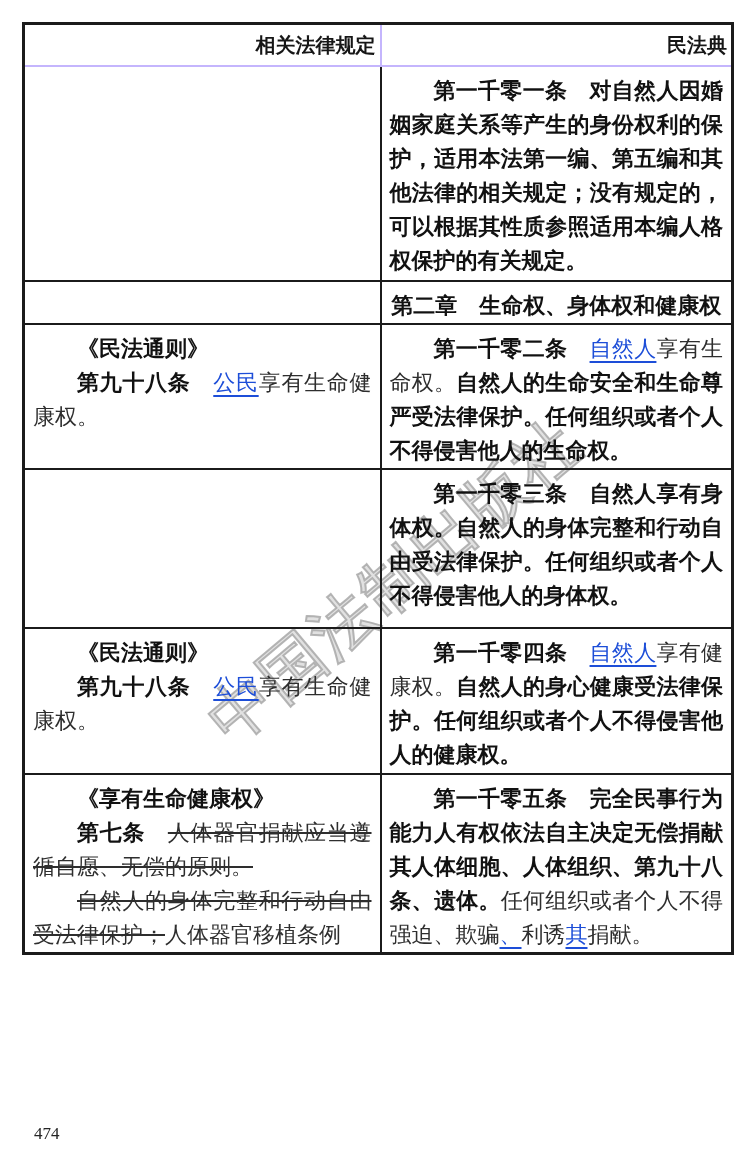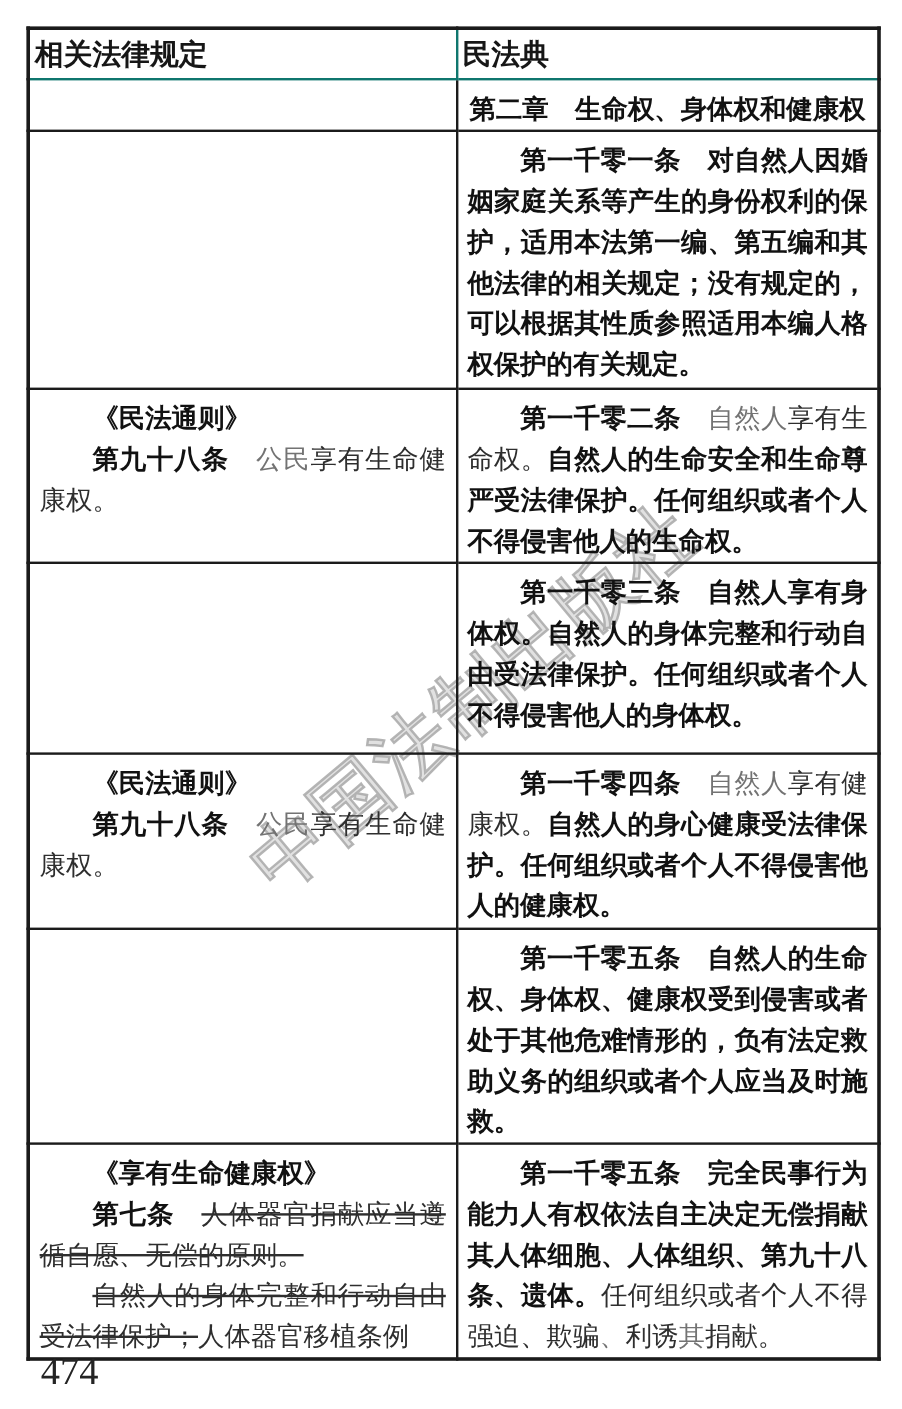--- a/index.html
+++ b/index.html
@@ -46,24 +46,24 @@
     table-layout: fixed;
     border: 3px solid #1b1b1b;
     font-size: 22px;
     z-index: 1;
     background: transparent;
   }
   col.col-left  { width: 357px; }
   col.col-right { width: 352px; }
   th {
     height: 36px;
-    border: 2px solid #0f766e;
+    border: 2px solid #c4b5fd;
     font-weight: 700;
-    font-size: 24px;
-    text-align: left;
+    font-size: 20px;
+    text-align: right;
     vertical-align: middle;
     padding: 2px 4px;
     background: transparent;
   }
   td {
     border: 2px solid #1b1b1b;
     vertical-align: top;
     padding: 7px 8px 0 8px;
     background: transparent;
   }
@@ -74,35 +74,36 @@
     margin: 0;
   }
   .chapter {
     text-align: center;
     line-height: 34px;
     margin: 0;
   }
   .seg-bold      { font-weight: 700; color: #111; }
   .seg-plain     { font-weight: 400; color: #2e2e2e; }
   .seg-underline {
-    font-weight: 400; color: #737373;
+    font-weight: 400; color: #1d4ed8;
+    text-decoration: underline;
     text-decoration-thickness: 1.5px;
     text-underline-offset: 5px;
   }
   .seg-strike {
     font-weight: 400; color: #2e2e2e;
     text-decoration: line-through;
     text-decoration-thickness: 1.5px;
   }
   .page-number {
     position: absolute;
     left: 34px;
     top: 1124px;
     font-family: "Liberation Serif", "DejaVu Serif", serif;
-    font-size: 32px;
+    font-size: 17px;
     color: #242424;
     z-index: 1;
   }
 </style>
 </head>
 <body>
 
 <div class="page">
 
   <div class="watermark">中国法制出版社</div>
@@ -112,30 +113,30 @@
       <col class="col-left">
       <col class="col-right">
     </colgroup>
     <thead>
       <tr>
         <th>相关法律规定</th>
         <th>民法典</th>
       </tr>
     </thead>
     <tbody id="table-body">
+        <tr style="height: 215px;">
+          <td></td>
+          <td>
+            <div class="para"><span class="seg-bold">第一千零一条　对自然人因婚姻家庭关系等产生的身份权利的保护，适用本法第一编、第五编和其他法律的相关规定；没有规定的，可以根据其性质参照适用本编人格权保护的有关规定。</span></div>
+          </td>
+        </tr>
         <tr style="height: 40px;">
           <td></td>
           <td>
             <div class="chapter"><span class="seg-bold">第二章　生命权、身体权和健康权</span></div>
-          </td>
-        </tr>
-        <tr style="height: 215px;">
-          <td></td>
-          <td>
-            <div class="para"><span class="seg-bold">第一千零一条　对自然人因婚姻家庭关系等产生的身份权利的保护，适用本法第一编、第五编和其他法律的相关规定；没有规定的，可以根据其性质参照适用本编人格权保护的有关规定。</span></div>
           </td>
         </tr>
         <tr style="height: 141px;">
           <td>
             <div class="para"><span class="seg-bold">《民法通则》</span></div>
             <div class="para"><span class="seg-bold">第九十八条</span><span class="seg-plain">　</span><span class="seg-underline">公民</span><span class="seg-plain">享有生命健康权。</span></div>
           </td>
           <td>
             <div class="para"><span class="seg-bold">第一千零二条</span><span class="seg-plain">　</span><span class="seg-underline">自然人</span><span class="seg-plain">享有生命权。</span><span class="seg-bold">自然人的生命安全和生命尊严受法律保护。任何组织或者个人不得侵害他人的生命权。</span></div>
           </td>
@@ -148,26 +149,20 @@
         </tr>
         <tr style="height: 146px;">
           <td>
             <div class="para"><span class="seg-bold">《民法通则》</span></div>
             <div class="para"><span class="seg-bold">第九十八条</span><span class="seg-plain">　</span><span class="seg-underline">公民</span><span class="seg-plain">享有生命健康权。</span></div>
           </td>
           <td>
             <div class="para"><span class="seg-bold">第一千零四条</span><span class="seg-plain">　</span><span class="seg-underline">自然人</span><span class="seg-plain">享有健康权。</span><span class="seg-bold">自然人的身心健康受法律保护。任何组织或者个人不得侵害他人的健康权。</span></div>
           </td>
         </tr>
-        <tr style="height: 173px;">
-          <td></td>
-          <td>
-            <div class="para"><span class="seg-bold">第一千零五条　自然人的生命权、身体权、健康权受到侵害或者处于其他危难情形的，负有法定救助义务的组织或者个人应当及时施救。</span></div>
-          </td>
-        </tr>
         <tr style="height: 179px;">
           <td>
             <div class="para"><span class="seg-bold">《享有生命健康权》</span></div>
             <div class="para"><span class="seg-bold">第七条</span><span class="seg-plain">　</span><span class="seg-strike">人体器官捐献应当遵循自愿、无偿的原则。</span></div>
             <div class="para"><span class="seg-strike">自然人的身体完整和行动自由受法律保护；</span><span class="seg-plain">人体器官移植条例</span></div>
           </td>
           <td>
             <div class="para"><span class="seg-bold">第一千零五条</span><span class="seg-plain">　</span><span class="seg-bold">完全民事行为能力人有权依法自主决定无偿捐献其人体细胞、人体组织、第九十八条、遗体。</span><span class="seg-plain">任何组织或者个人不得强迫、欺骗</span><span class="seg-underline">、</span><span class="seg-plain">利诱</span><span class="seg-underline">其</span><span class="seg-plain">捐献。</span></div>
           </td>
         </tr>

